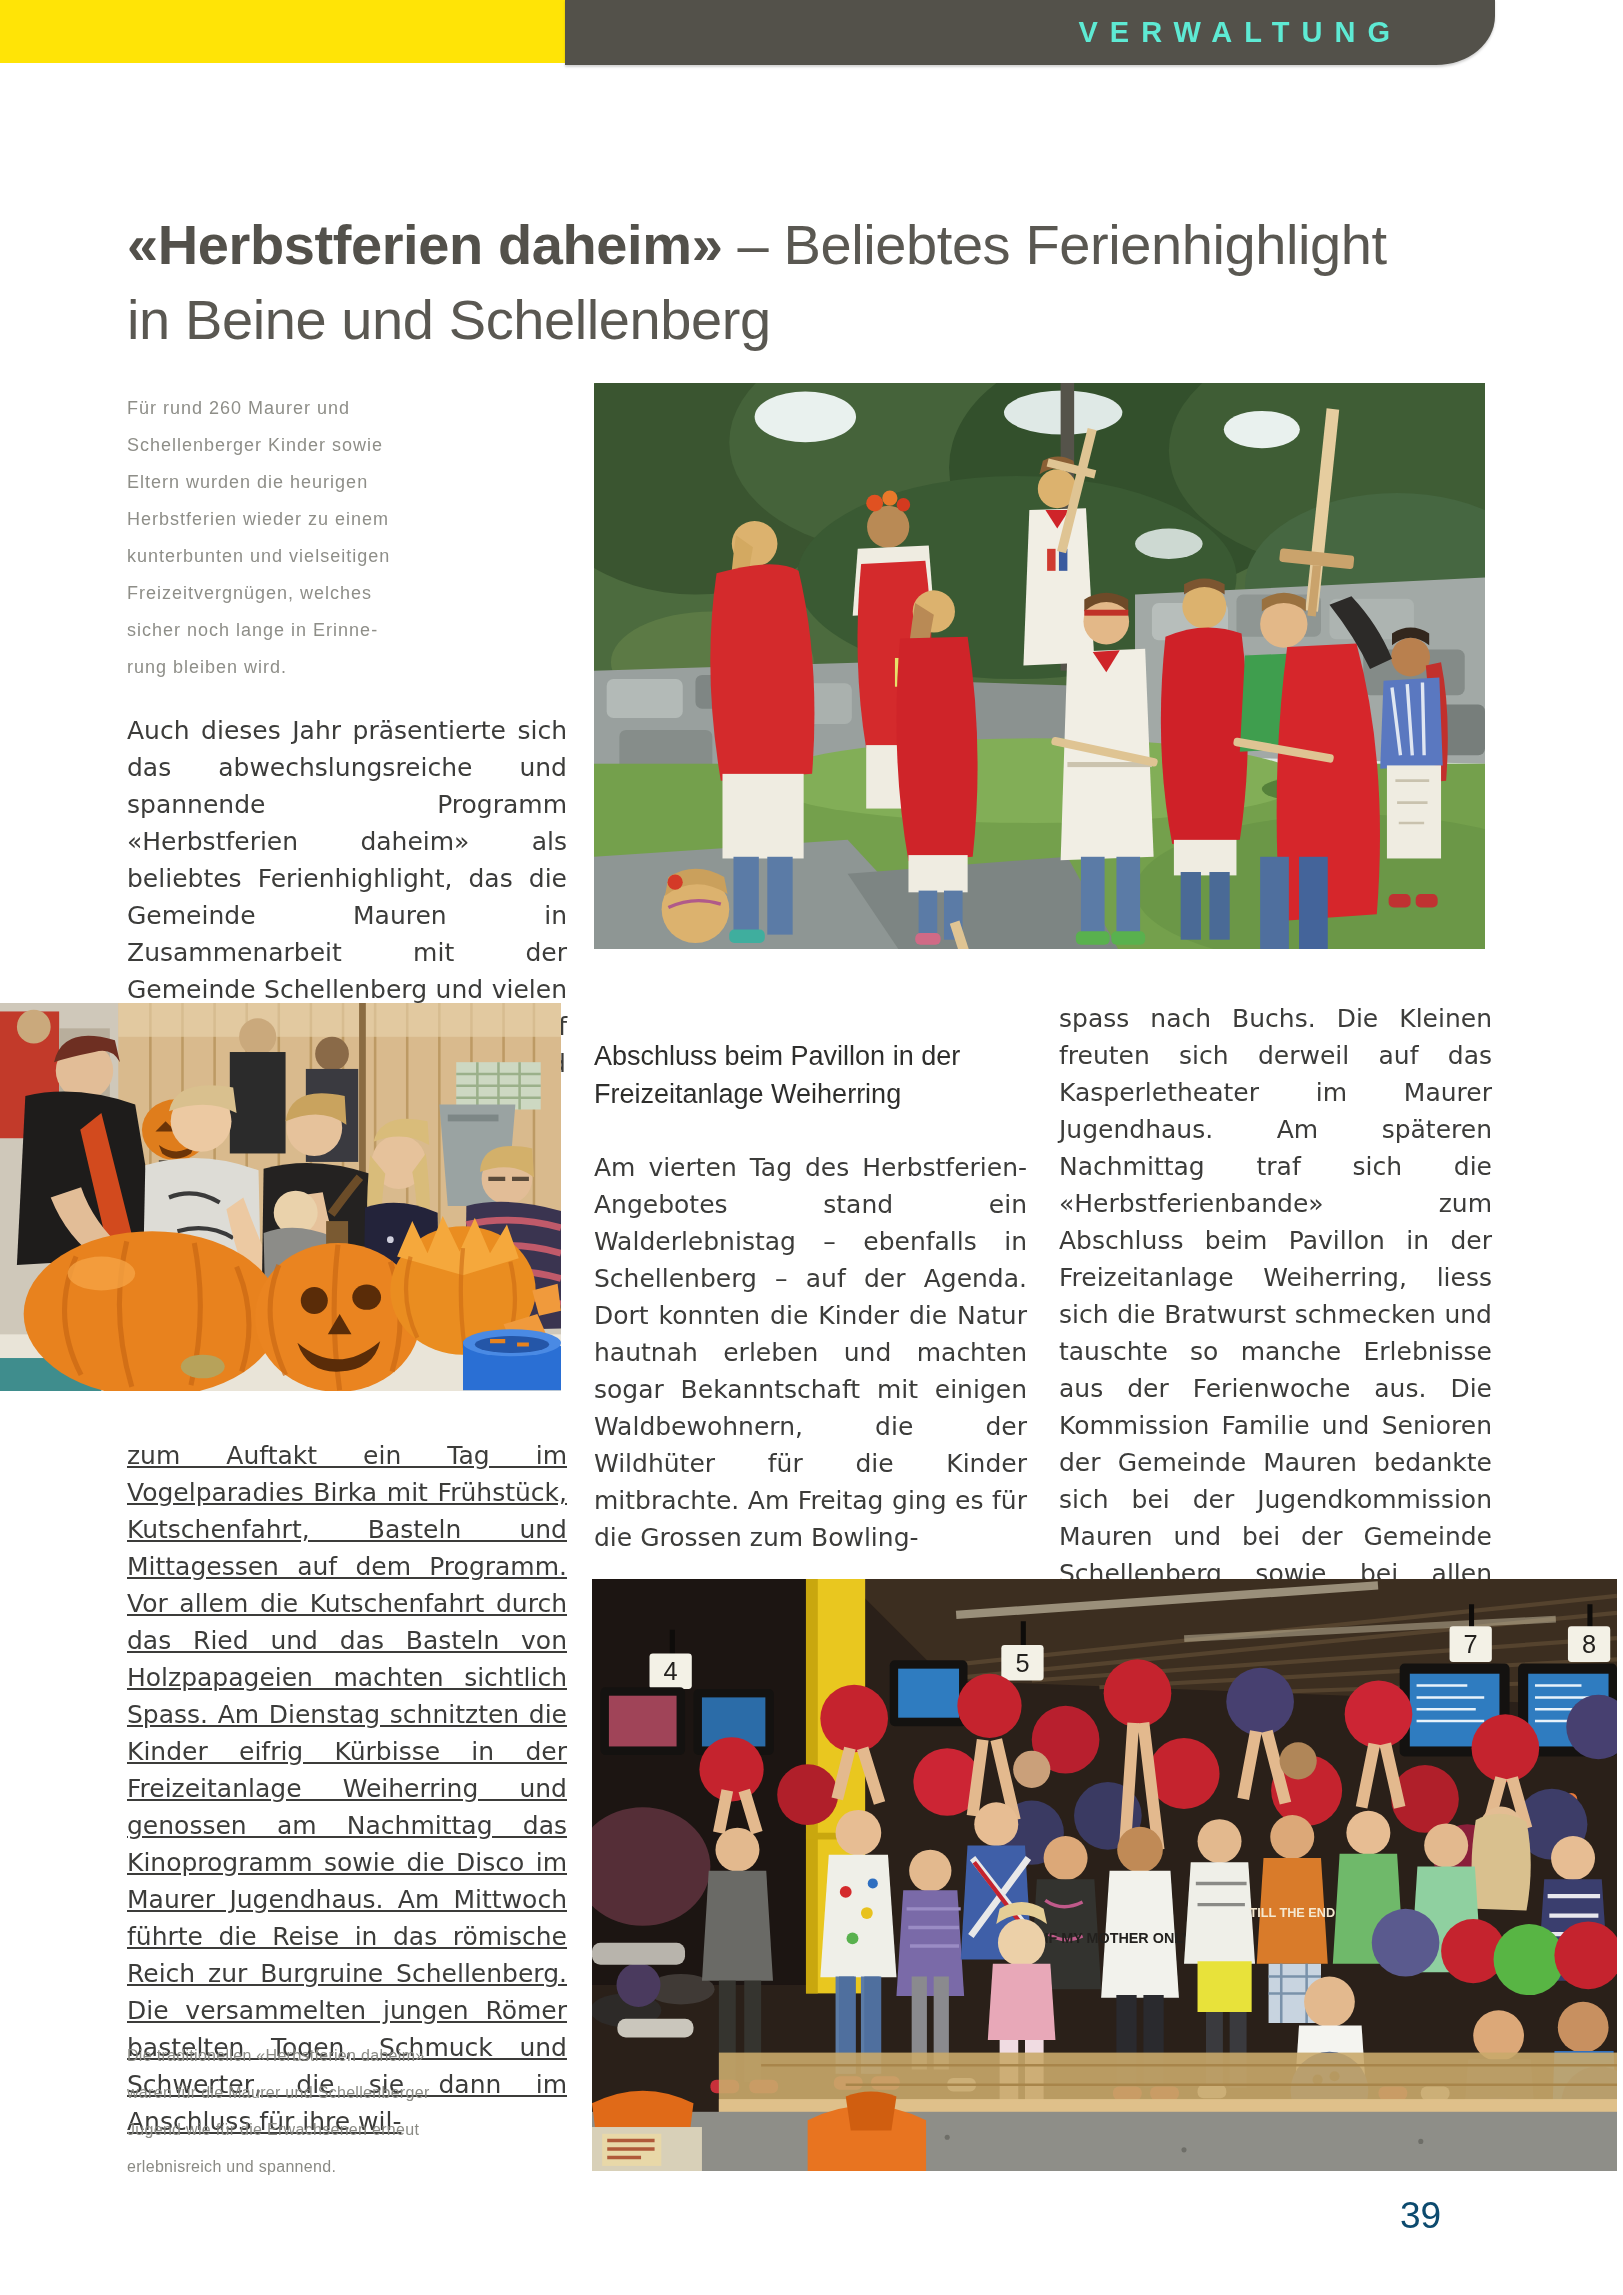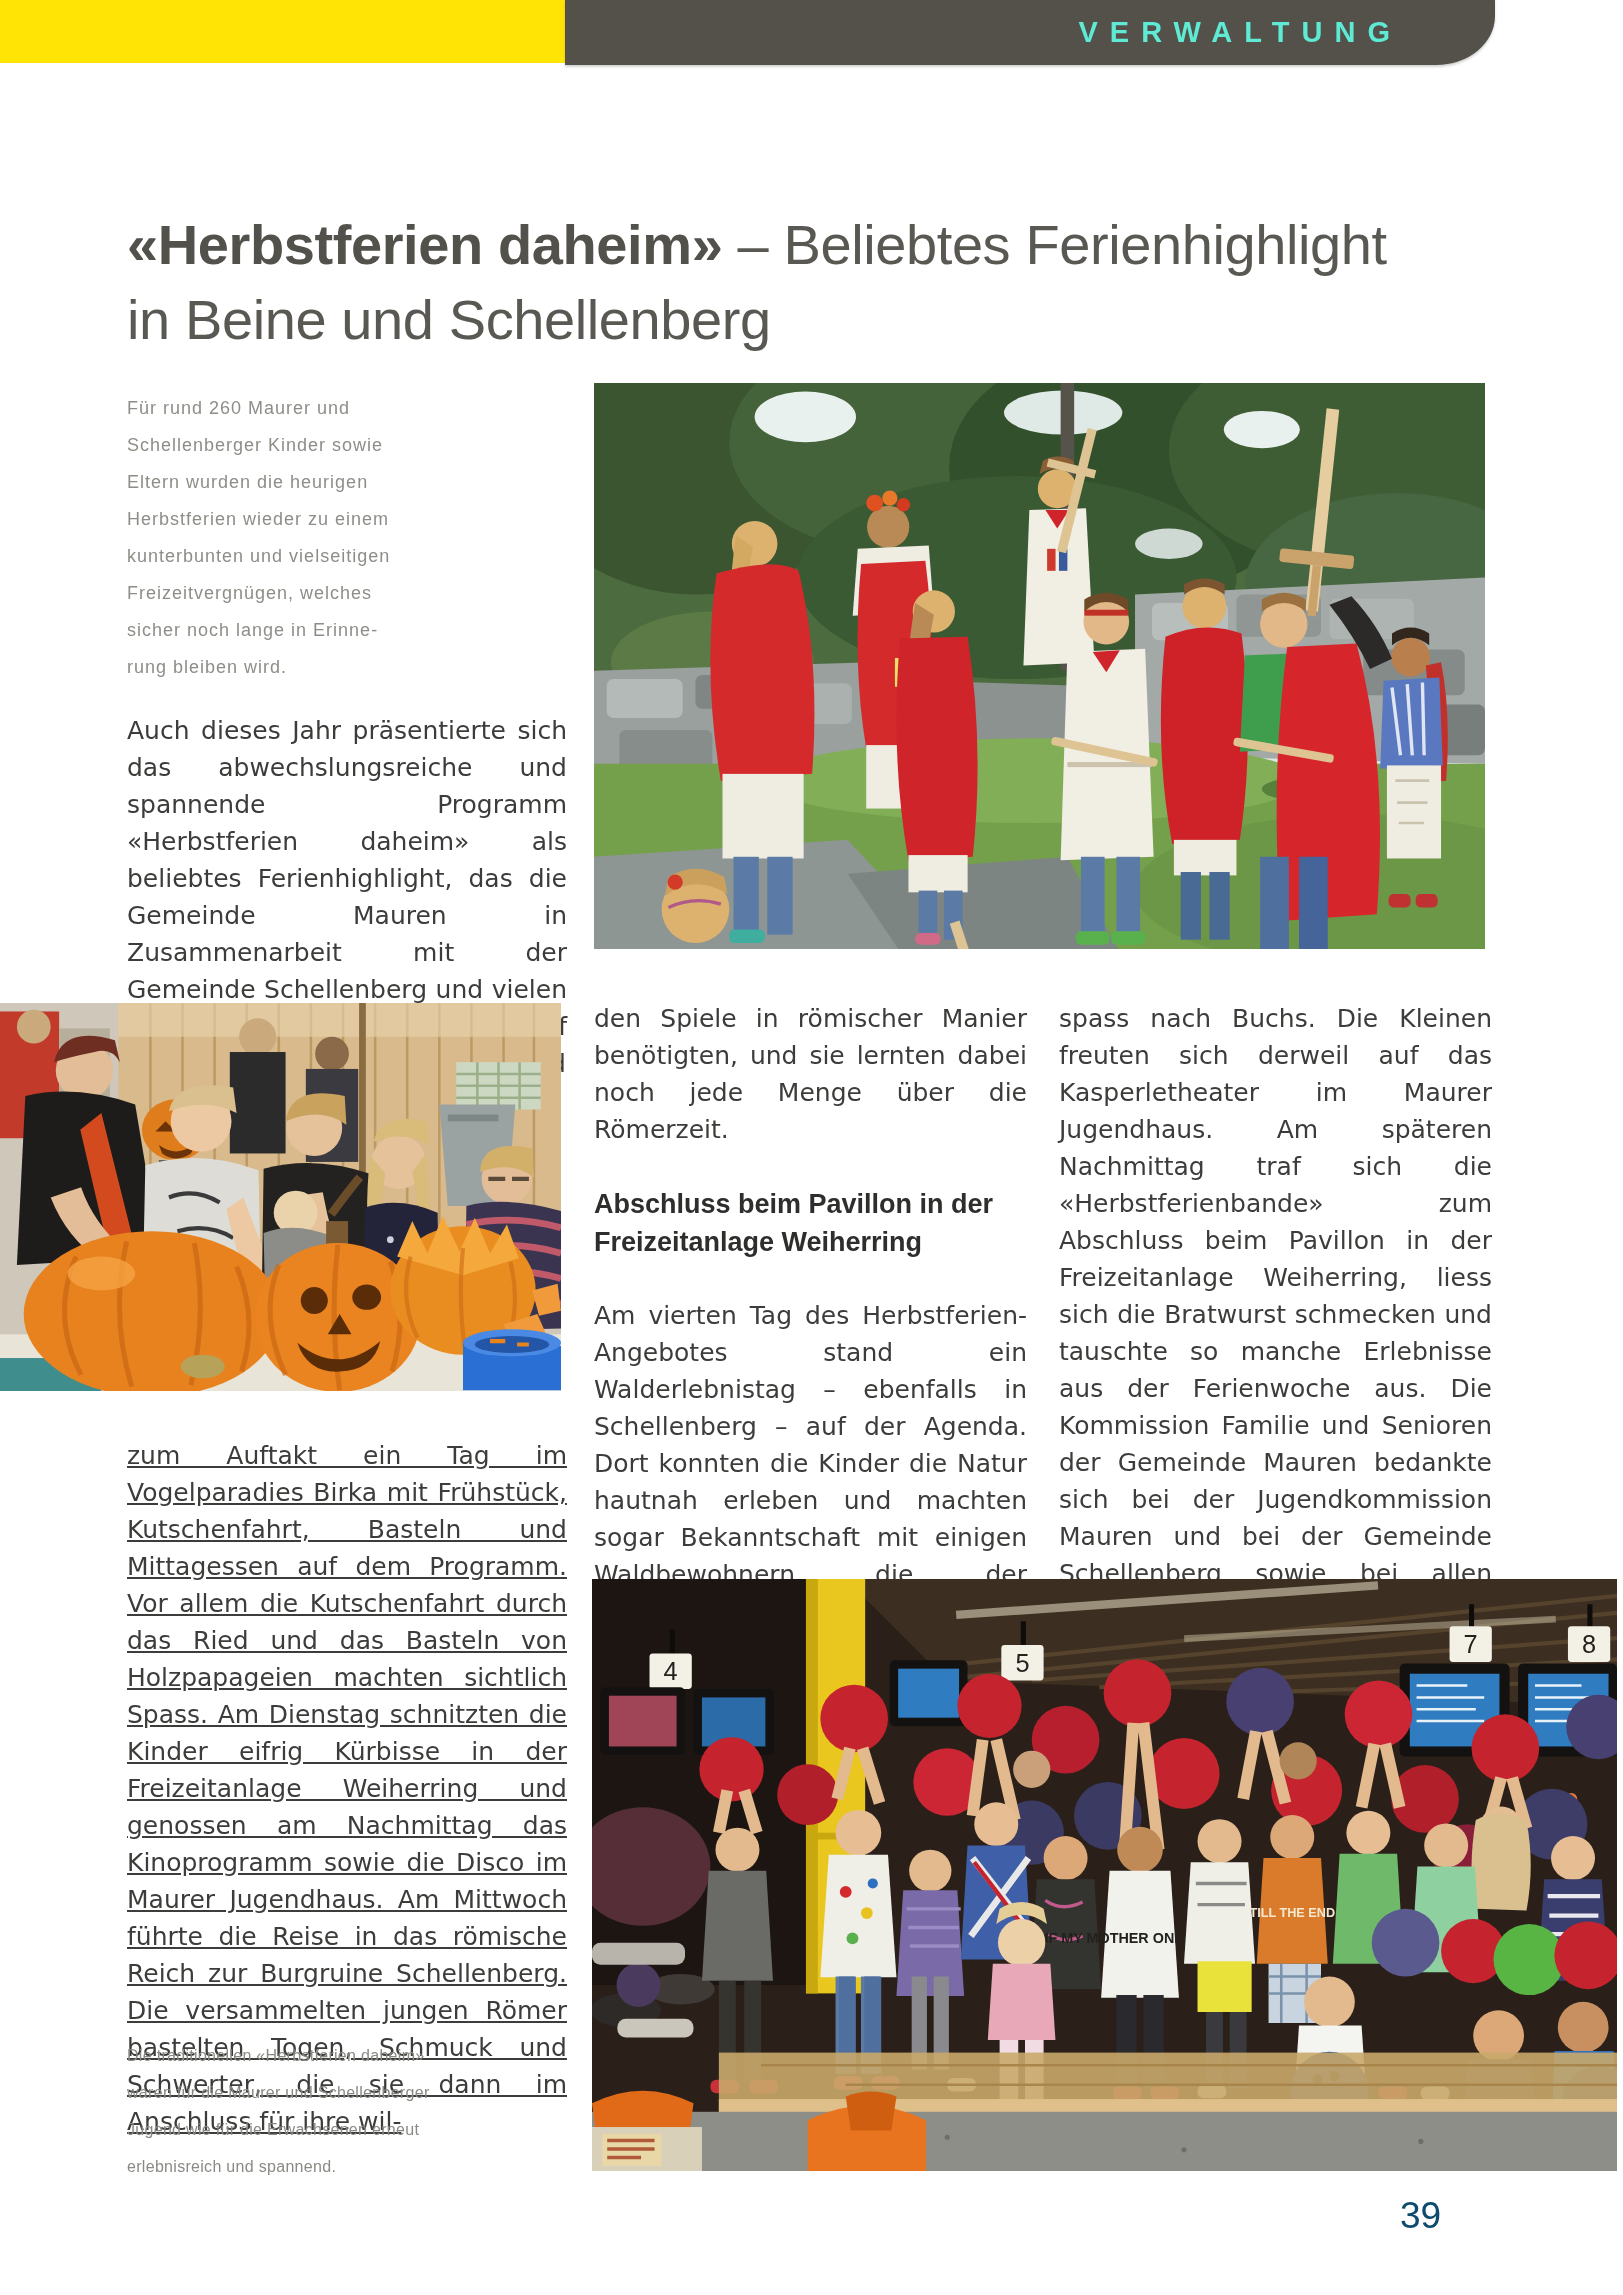--- a/index.html
+++ b/index.html
@@ -23,21 +23,21 @@
   .lead{left:127px;top:372px;width:469px;font-size:18px;line-height:37px;
         color:#8e8e88;letter-spacing:1px;white-space:pre-line;}
   .body-text{font-family:"DejaVu Sans","Liberation Sans",sans-serif;
              font-size:25px;line-height:37px;color:#3c3c3a;
              text-align:justify;}
   .p-intro{left:127px;top:687px;width:440px;}
   .col-mid{left:594px;top:1000px;width:433px;}
   .col-right{left:1059px;top:1000px;width:433px;}
   .col-left2{left:127px;top:1437px;width:440px;text-decoration:underline;}
   .subhead{font-family:"Liberation Sans",sans-serif;font-size:27px;line-height:38px;
-           font-weight:700;color:#2e2e2c;text-align:left;margin:37px 0 36px 0;}
+           font-weight:400;color:#2e2e2c;text-align:left;margin:37px 0 36px 0;}
   .mid-p1{margin:0;}
   .mid-p2{margin:0;}
   .caption{left:127px;top:2021px;width:473px;font-size:16px;line-height:37px;
            color:#8a8a84;letter-spacing:0.3px;white-space:pre-line;}
   .pagenum{left:1370px;top:2195px;width:101px;text-align:center;
            font-size:37px;color:#0c4a6e;}
   
   figure{margin:0;padding:0;}
   .photo{overflow:hidden;}
   .photo svg{display:block;width:100%;height:100%;}
@@ -318,21 +318,20 @@
       <polygon points="630,340 660,332 664,364 638,370" fill="#f09a3c"></polygon>
       <path d="M548 400 q68 -24 116 6 l0 52 l-116 0 Z" fill="#2a6fd4"></path>
       <ellipse cx="606" cy="402" rx="58" ry="16" fill="#4a8ae4"></ellipse>
       <ellipse cx="606" cy="404" rx="44" ry="10" fill="#2456a8"></ellipse>
       <path d="M580 400 h18 M612 404 h14" stroke="#e8831e" stroke-width="5"></path>
     </g>
   </svg>
 </figure>
 
 <div class="abs col-mid">
-  <p class="body-text mid-p1">den Spiele in römischer Manier benötigten, und sie lernten dabei noch jede Menge über die Römerzeit.</p>
   <h3 class="subhead">Abschluss beim Pavillon in der Freizeitanlage Weiherring</h3>
   <p class="body-text mid-p2">Am vierten Tag des Herbstferien-Angebotes stand ein Walderlebnistag – ebenfalls in Schellenberg – auf der Agenda. Dort konnten die Kinder die Natur hautnah erleben und machten sogar Bekanntschaft mit einigen Waldbewohnern, die der Wildhüter für die Kinder mitbrachte. Am Freitag ging es für die Grossen zum Bowling-</p>
 </div>
 
 <div class="abs col-right">
   <p class="body-text" style="margin:0;">spass nach Buchs. Die Kleinen freuten sich derweil auf das Kasperletheater im Maurer Jugendhaus. Am späteren Nachmittag traf sich die «Herbstferienbande» zum Abschluss beim Pavillon in der Freizeitanlage Weiherring, liess sich die Bratwurst schmecken und tauschte so manche Erlebnisse aus der Ferienwoche aus. Die Kommission Familie und Senioren der Gemeinde Mauren bedankte sich bei der Jugendkommission Mauren und bei der Gemeinde Schellenberg sowie bei allen freiwilligen Helferinnen und Helfern für die gute Zusammenarbeit und das tolle Engagement.</p>
 </div>
 
 <div class="abs col-left2">
   <p class="body-text" style="margin:0;">zum Auftakt ein Tag im Vogelparadies Birka mit Frühstück, Kutschenfahrt, Basteln und Mittagessen auf dem Programm. Vor allem die Kutschenfahrt durch das Ried und das Basteln von Holzpapageien machten sichtlich Spass. Am Dienstag schnitzten die Kinder eifrig Kürbisse in der Freizeitanlage Weiherring und genossen am Nachmittag das Kinoprogramm sowie die Disco im Maurer Jugendhaus. Am Mittwoch führte die Reise in das römische Reich zur Burgruine Schellenberg. Die versammelten jungen Römer bastelten Togen, Schmuck und Schwerter, die sie dann im Anschluss für ihre wil-</p>

